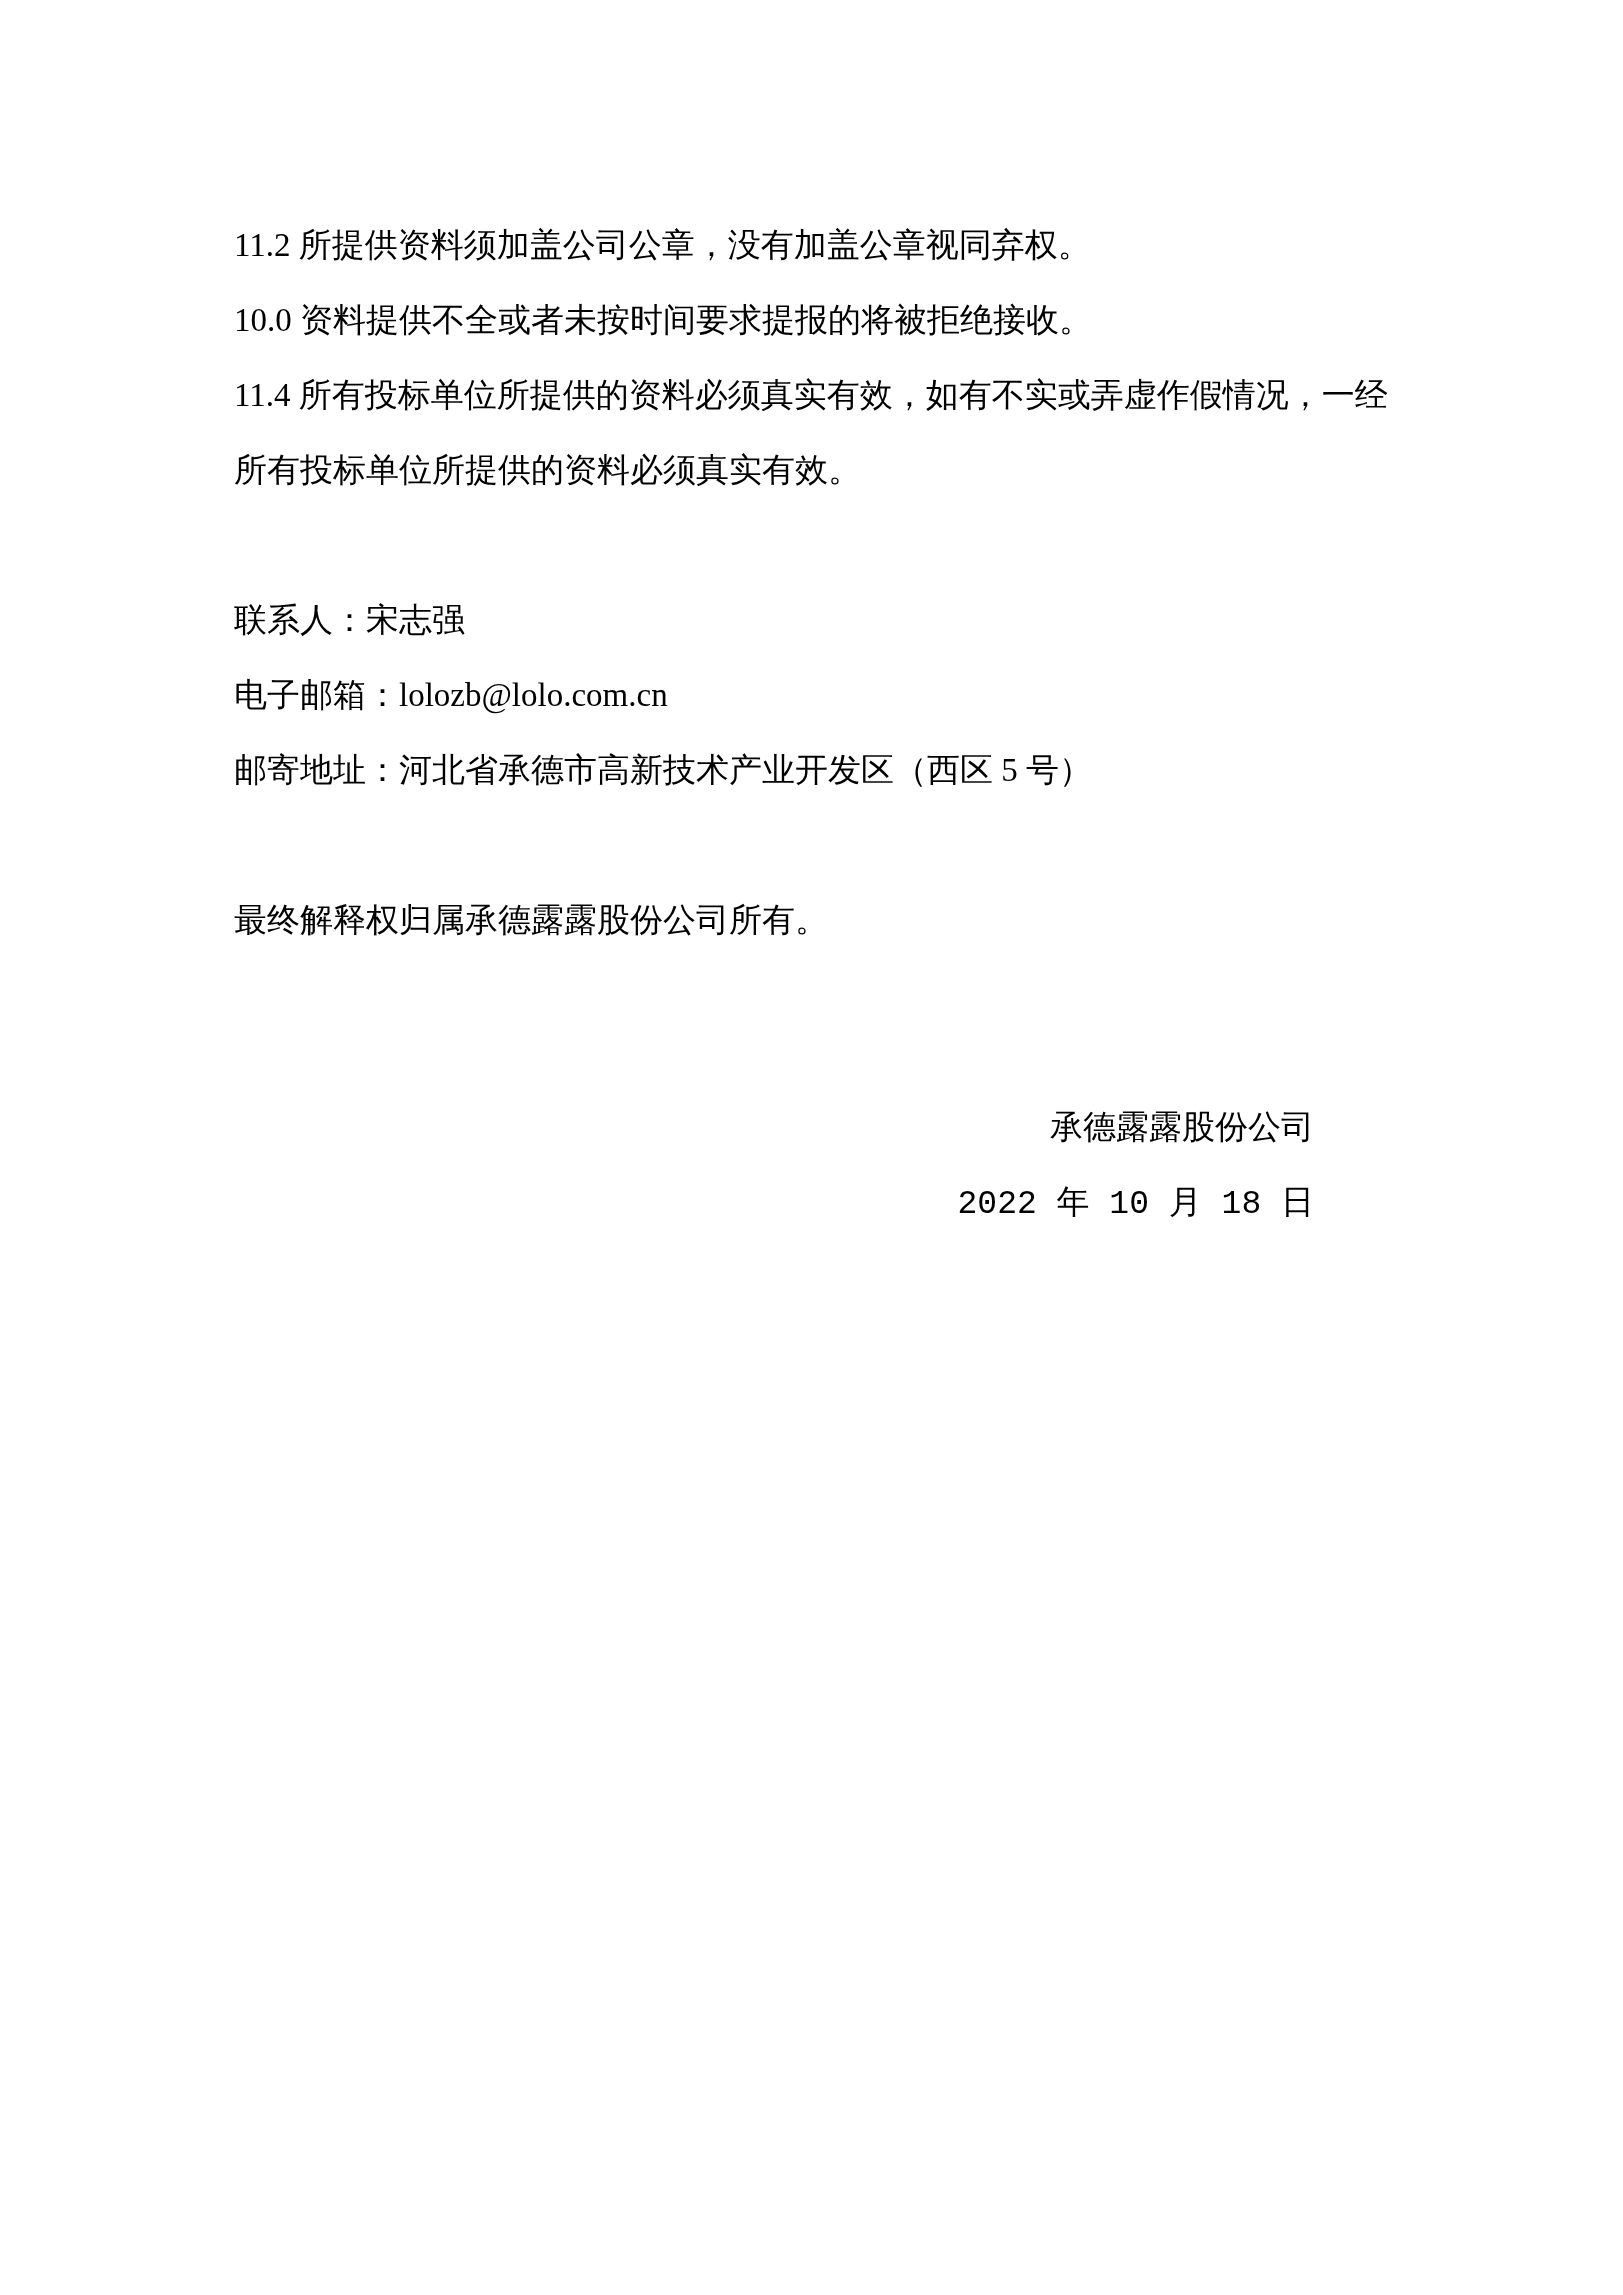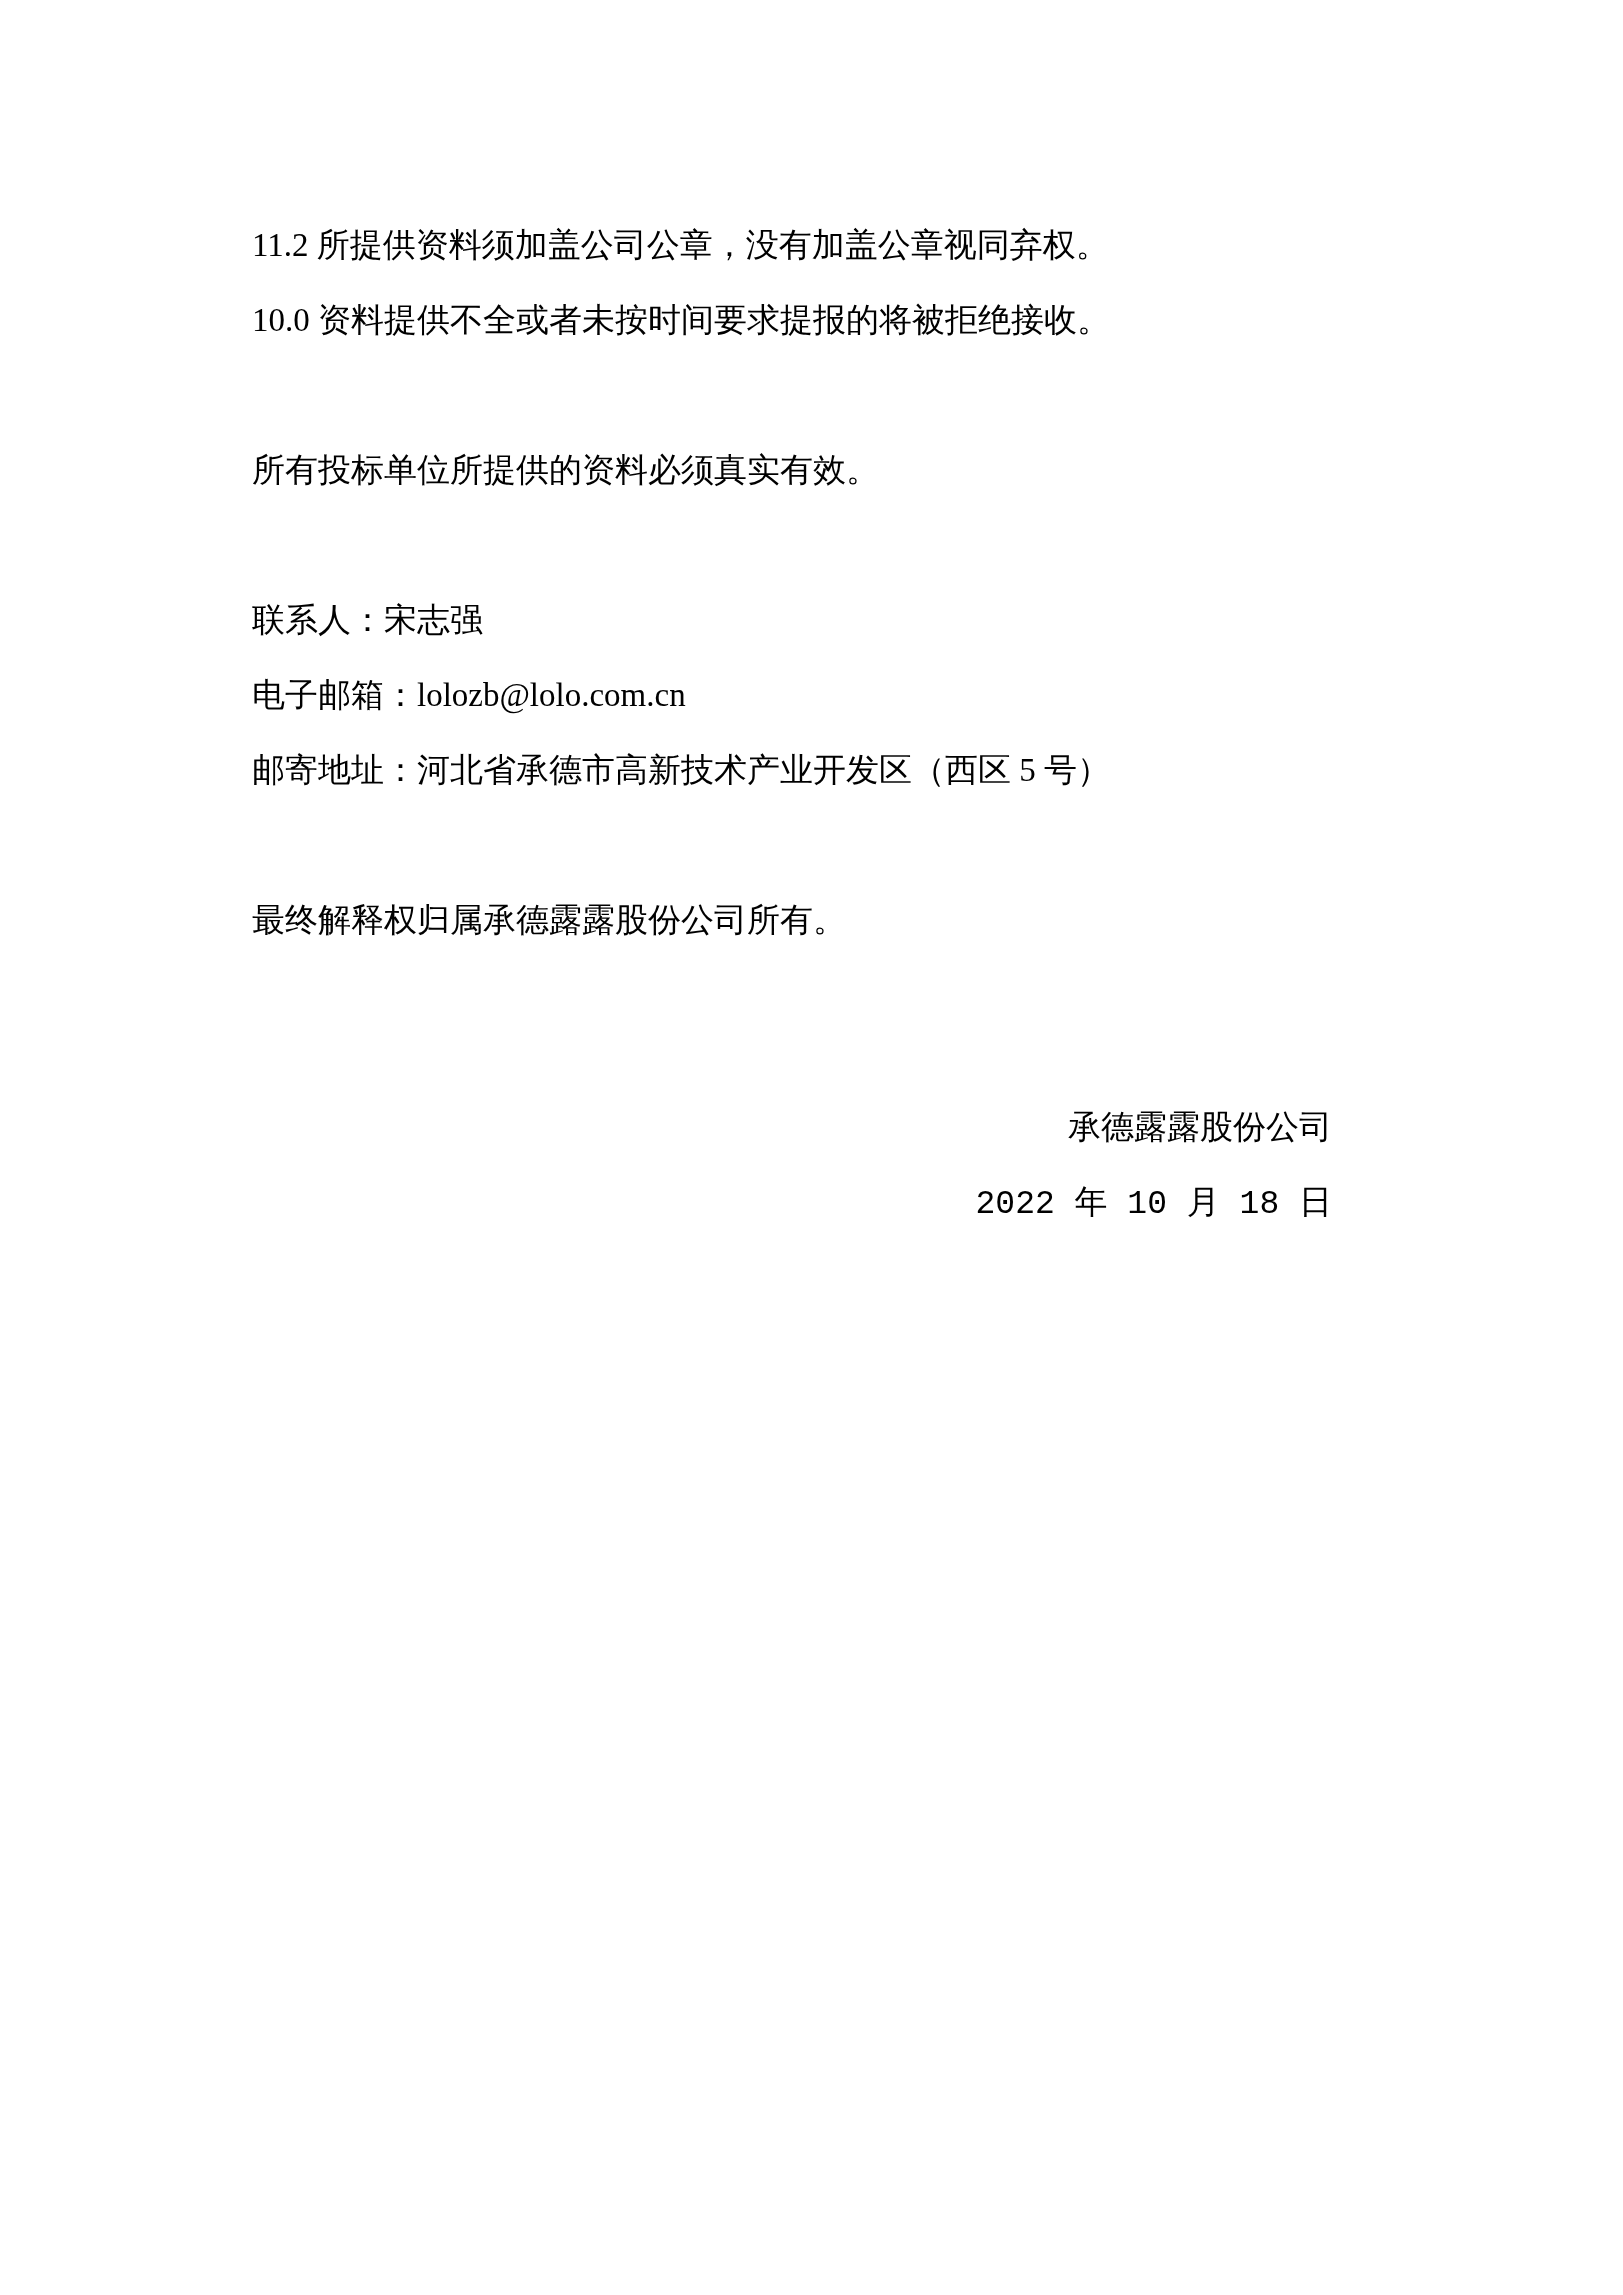--- a/index.html
+++ b/index.html
@@ -11,21 +11,21 @@
     position: relative;
     width: 1623px;
     height: 2295px;
     background: #ffffff;
     color: #000000;
     font-family: "Liberation Serif", "DejaVu Serif", serif;
     overflow: hidden;
   }
   .content {
     position: absolute;
-    left: 252px;
+    left: 234px;
     top: 208px;
     width: 1152px;
     font-size: 33px;
     line-height: 75px;
     text-align: left;
   }
   .content p {
     margin: 0;
     padding: 0;
     white-space: nowrap;
@@ -54,21 +54,21 @@
 </head>
 <body>
 
 <div class="page">
   <div class="content">
 
     <p>11.2 所提供资料须加盖公司公章，没有加盖公章视同弃权。</p>
 
     <p>10.0 资料提供不全或者未按时间要求提报的将被拒绝接收。</p>
 
-    <p class="clause-wrap"><br><span class="line">所有投标单位所提供的资料必须真实有效。</span></p>
+    <p class="clause-wrap"><span class="line">11.4 所有投标单位所提供的资料必须真实有效，如有不实或弄虚作假情况，一经</span><br><span class="line">所有投标单位所提供的资料必须真实有效。</span></p>
 
     <p class="gap-1">联系人：宋志强</p>
 
 
     <p>电子邮箱：lolozb@lolo.com.cn</p>
 
     <p>邮寄地址：河北省承德市高新技术产业开发区（西区 5 号）</p>
 
     <p class="gap-1">最终解释权归属承德露露股份公司所有。</p>
 

